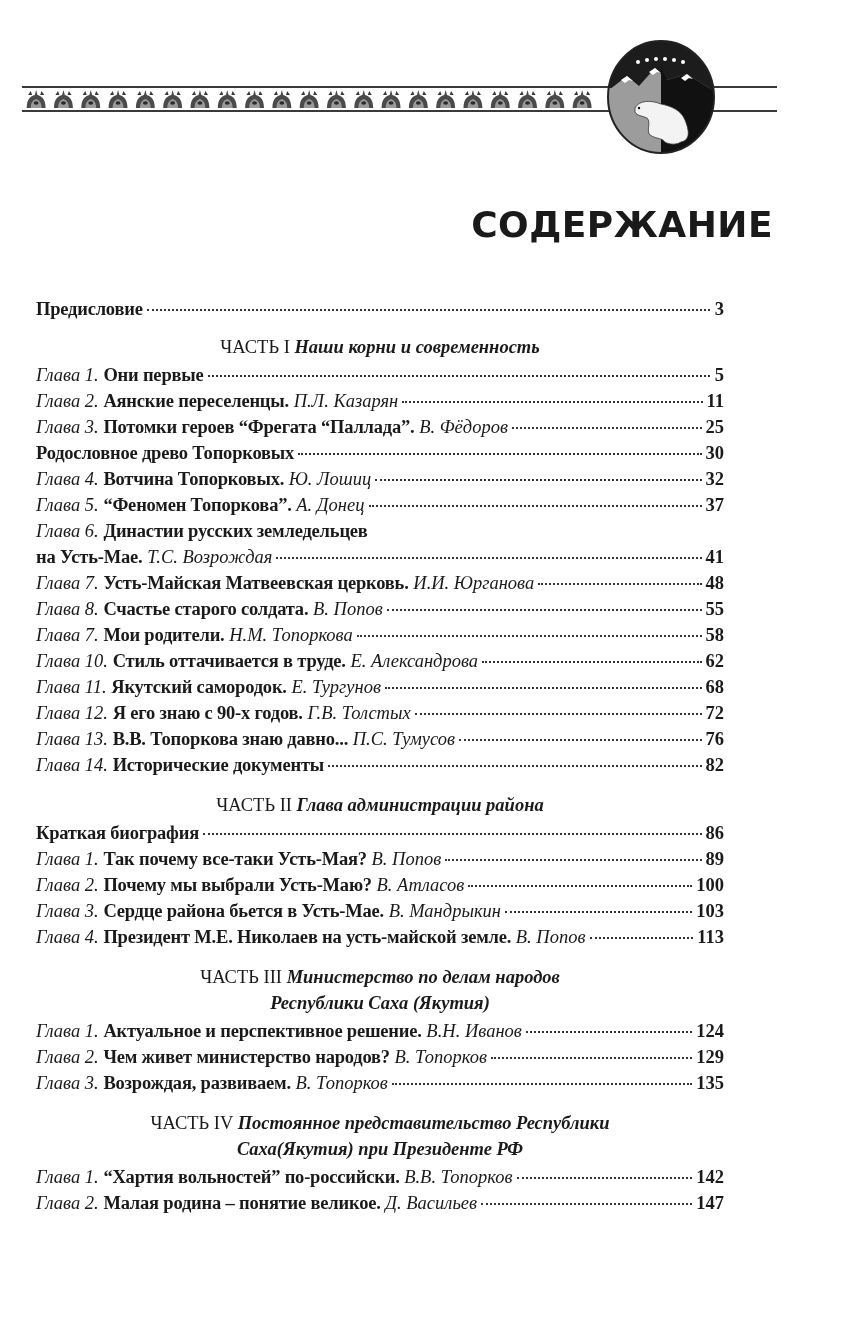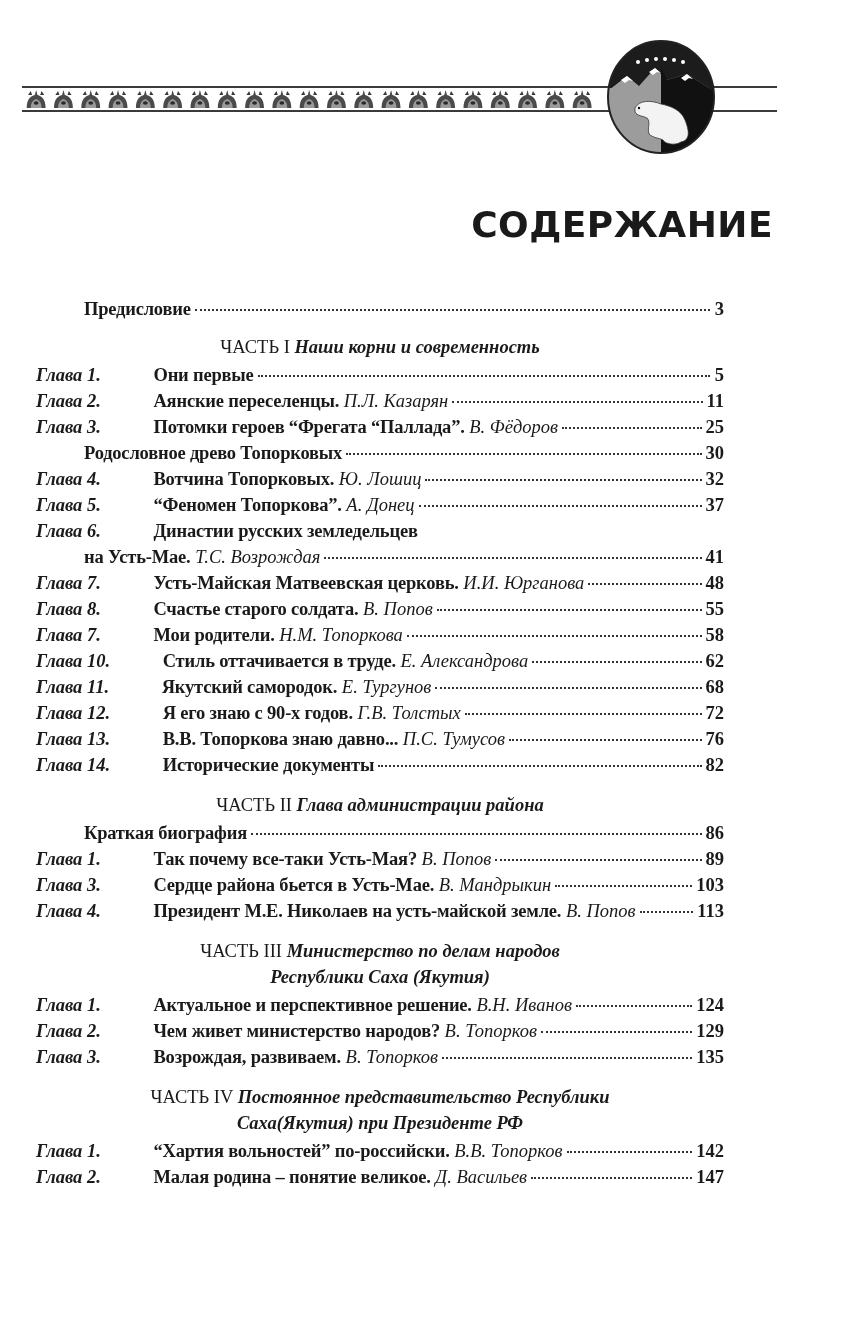--- a/index.html
+++ b/index.html
@@ -16,22 +16,22 @@
 
   .title { position:absolute; right:75px; top:204px; font-family:"DejaVu Sans", sans-serif;
            font-weight:bold; font-size:36px; letter-spacing:0.5px; color:#1a1a1a; }
 
   .toc { position:absolute; left:36px; top:296px; width:688px; font-size:18.5px; }
   .row { display:flex; align-items:baseline; height:26px; line-height:26px; white-space:nowrap; }
   .row .txt { flex:0 0 auto; }
   .row .leader { flex:1 1 auto; overflow:hidden; margin:0 4px; border-bottom:2px dotted #333; height:0;
                  transform:translateY(-4px); }
   .row .pg { flex:0 0 auto; font-weight:bold; min-width:10px; text-align:right; }
-  .lbl { font-style:italic; font-weight:bold; }
-  .t { font-weight:bold; letter-spacing:-0.2px;margin-left:48px; }
+  .lbl { font-style:italic; font-weight:normal; }
+  .t { font-weight:bold; letter-spacing:-0.2px; }
   .au { font-style:italic; font-weight:normal; }
   .part { text-align:center; font-size:18.5px; line-height:26px; }
   .part .pn { font-weight:normal; }
   .part .ps { font-style:italic; font-weight:bold; }
   .gap-s { height:12px; }
   .gap-m { height:14px; }
 </style>
 </head>
 <body>
 
@@ -200,20 +200,25 @@
       <span class="txt"><span class="t">Краткая биография</span></span>
       <span class="leader"></span>
       <span class="pg">86</span>
     </div>
     <div class="row">
       <span class="txt"><span class="lbl">Глава 1.</span> <span class="t">Так почему все-таки Усть-Мая?</span> <span class="au">В. Попов</span></span>
       <span class="leader"></span>
       <span class="pg">89</span>
     </div>
     <div class="row">
+      <span class="txt"><span class="lbl">Глава 2.</span> <span class="t">Почему мы выбрали Усть-Маю?</span> <span class="au">В. Атласов</span></span>
+      <span class="leader"></span>
+      <span class="pg">100</span>
+    </div>
+    <div class="row">
       <span class="txt"><span class="lbl">Глава 3.</span> <span class="t">Сердце района бьется в Усть-Мае.</span> <span class="au">В. Мандрыкин</span></span>
       <span class="leader"></span>
       <span class="pg">103</span>
     </div>
     <div class="row">
       <span class="txt"><span class="lbl">Глава 4.</span> <span class="t">Президент М.Е. Николаев на усть-майской земле.</span> <span class="au">В. Попов</span></span>
       <span class="leader"></span>
       <span class="pg">113</span>
     </div>
     <div class="gap-m"></div>

